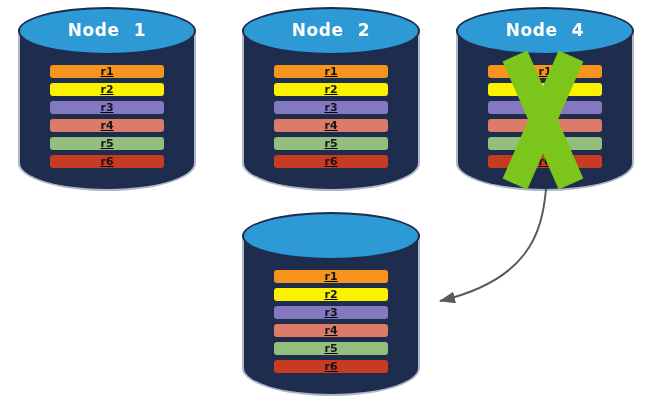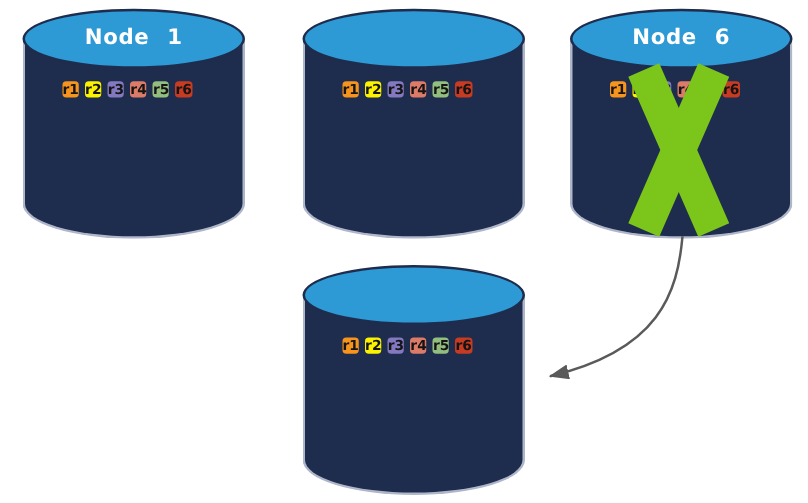--- a/index.html
+++ b/index.html
@@ -53,23 +53,24 @@
     font-size: 17px;
     font-weight: bold;
     word-spacing: 8px;
     letter-spacing: 0.5px;
     z-index: 4;
   }
   .bars {
     position: absolute;
     left: 32px; right: 32px; top: 58px;
     display: flex;
-    flex-direction: row;
+    flex-direction: column;
     gap: 5px;
     z-index: 2;
+    text-decoration: underline;
   }
   .bar {
     height: 13px;
     border-radius: 3px;
     display: flex;
     align-items: center;
     justify-content: center;
     font-size: 11px;
     font-weight: bold;
     color: var(--row-label);
@@ -118,34 +119,35 @@
       <div class="bar" style="background: rgb(132, 120, 192);">r3</div>
       <div class="bar" style="background: rgb(221, 123, 105);">r4</div>
       <div class="bar" style="background: rgb(147, 191, 126);">r5</div>
       <div class="bar" style="background: rgb(198, 59, 34);">r6</div>
     </div>
   </div>
 
   <div class="node node-2">
     <div class="cyl-body"></div>
     <div class="cyl-top"></div>
+    <div class="node-label">Node 2</div>
     <div class="bars">
       <div class="bar" style="background: rgb(247, 148, 29);">r1</div>
       <div class="bar" style="background: rgb(252, 242, 0);">r2</div>
       <div class="bar" style="background: rgb(132, 120, 192);">r3</div>
       <div class="bar" style="background: rgb(221, 123, 105);">r4</div>
       <div class="bar" style="background: rgb(147, 191, 126);">r5</div>
       <div class="bar" style="background: rgb(198, 59, 34);">r6</div>
     </div>
   </div>
 
   <div class="node node-3">
     <div class="cyl-body"></div>
     <div class="cyl-top"></div>
-    <div class="node-label">Node 6</div>
+    <div class="node-label">Node 4</div>
     <div class="bars">
       <div class="bar" style="background: rgb(247, 148, 29);">r1</div>
       <div class="bar" style="background: rgb(252, 242, 0);">r2</div>
       <div class="bar" style="background: rgb(132, 120, 192);">r3</div>
       <div class="bar" style="background: rgb(221, 123, 105);">r4</div>
       <div class="bar" style="background: rgb(147, 191, 126);">r5</div>
       <div class="bar" style="background: rgb(198, 59, 34);">r6</div>
     </div>
     <svg class="x-mark" viewBox="0 0 96 142">
       <line x1="21" y1="7" x2="77" y2="135"></line>

